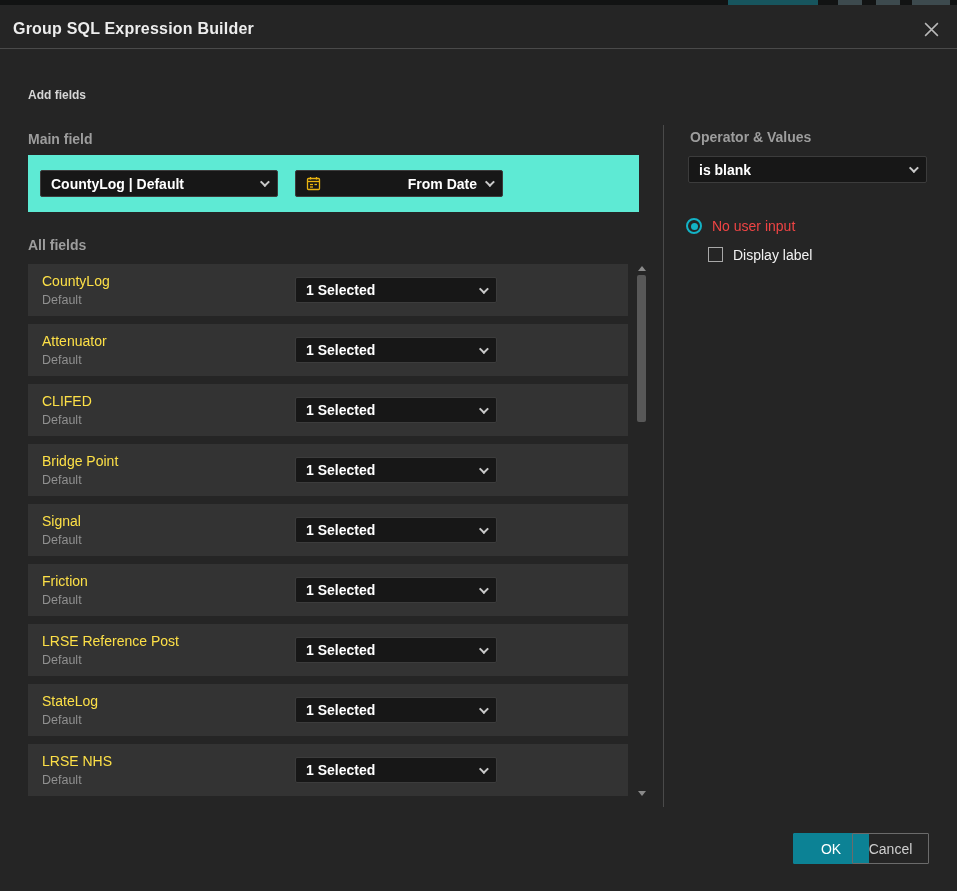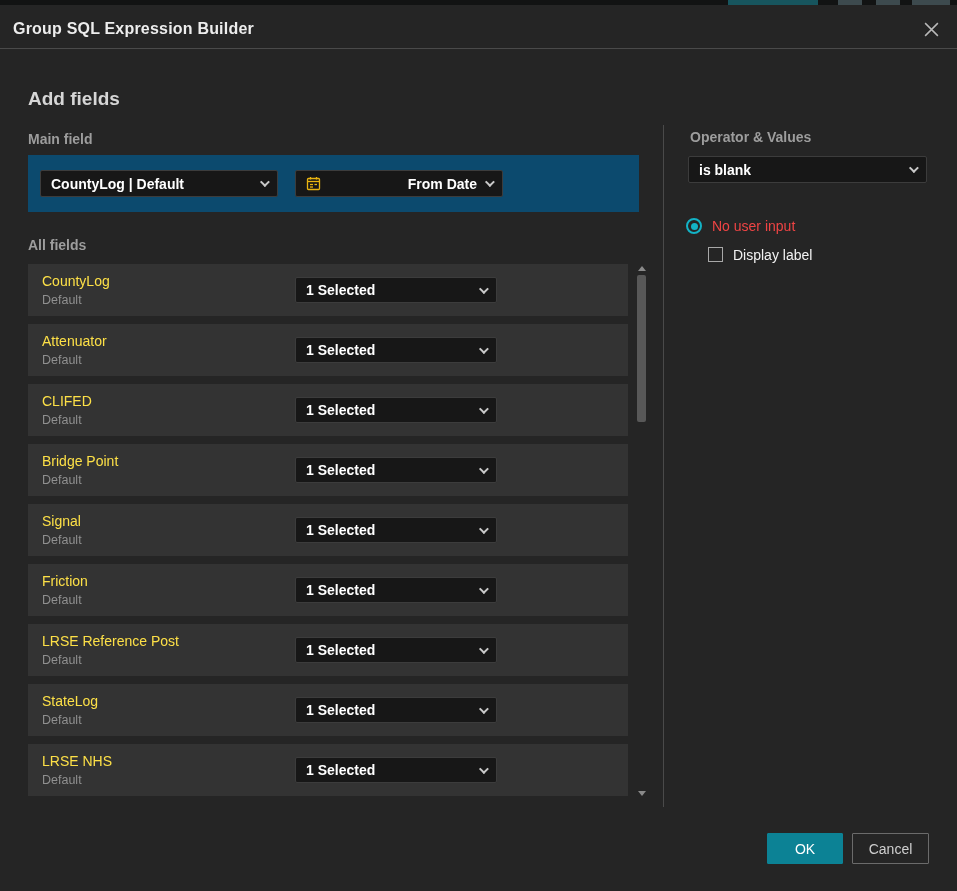--- a/index.html
+++ b/index.html
@@ -11,24 +11,24 @@
   .backdrop-strip .frag { position:absolute; top:0; height:5px; }
 
   
   .dialog { position:absolute; top:5px; left:0; width:957px; height:886px; background:#252525; }
 
   .dlg-header { position:absolute; top:0; left:0; right:0; height:44px; border-bottom:1px solid #4a4a4a; }
   .dlg-title { position:absolute; left:13px; top:15px; font-size:16px; font-weight:700; color:#ededed; letter-spacing:.2px; }
   .close-btn { position:absolute; right:15px; top:13px; width:22px; height:22px; cursor:pointer; display:flex; align-items:center; justify-content:center; }
   .close-btn svg { width:17px; height:17px; stroke:#b9b9b9; stroke-width:1.4; }
 
-  .h-add { position:absolute; left:28px; top:83px; font-size:19px; font-weight:700; color:#d6d6d6; }
+  .h-add { position:absolute; left:28px; top:83px; font-size:12px; font-weight:700; color:#d6d6d6; }
   .h-sub { position:absolute; font-size:14px; font-weight:700; color:#9d9d9d; }
 
-  .main-band { position:absolute; left:28px; top:150px; width:611px; height:57px; background:#0c4a6e; }
+  .main-band { position:absolute; left:28px; top:150px; width:611px; height:57px; background:#5eead4; }
 
   .dd { background:#171717; border:1px solid #3c3c3c; border-radius:2px; color:#ffffff;
         font-size:14px; font-weight:600; display:flex; align-items:center; padding:0 10px; cursor:pointer; }
   .dd .grow { flex:1 1 auto; white-space:nowrap; overflow:hidden; }
   .chev { width:7px; height:7px; border-right:2px solid #c9c9c9; border-bottom:2px solid #c9c9c9;
           transform:rotate(45deg) translateY(-2px); flex:0 0 auto; margin-left:8px; }
 
   .dd-source { position:absolute; left:12px; top:15px; width:238px; height:27px; }
   .dd-field  { position:absolute; left:267px; top:15px; width:208px; height:27px;text-align:right; }
   .cal-icon { margin-right:9px; flex:0 0 auto; display:flex; }
@@ -56,21 +56,21 @@
   .radio .dot { position:absolute; left:50%; top:50%; width:7px; height:7px; margin:-3.5px 0 0 -3.5px; border-radius:50%; background:#13b3c6; }
   .radio-row .rlabel { margin-left:10px; font-size:14px; color:#ef4444; cursor:pointer; }
 
   .check-row { position:absolute; left:708px; top:242px; display:flex; align-items:flex-start; }
   .checkbox { width:15px; height:15px; border:1px solid #a8a8a8; background:transparent; flex:0 0 auto; cursor:pointer; }
   .check-row .clabel { margin-left:10px; font-size:14px; color:#f2f2f2; cursor:pointer; }
 
   
   .btn { position:absolute; top:828px; height:31px; display:flex; align-items:center; justify-content:center;
          font-size:14px; border-radius:1px; cursor:pointer; }
-  .btn-ok { left:767px; width:76px; background:#0c8295; color:#ffffff; border:1px solid #0c8295; }
+  .btn-ok { left:793px; width:76px; background:#0c8295; color:#ffffff; border:1px solid #0c8295; }
   .btn-cancel { left:852px; width:77px; background:transparent; color:#cfcfcf; border:1px solid #6b6b6b;text-align:center; }
 </style>
 </head>
 <body>
 
 <div class="backdrop-strip">
   <div class="frag" style="left:728px; width:90px; background:#17555e;"></div>
   <div class="frag" style="left:838px; width:24px; background:#3d4a4e;"></div>
   <div class="frag" style="left:876px; width:24px; background:#3d4a4e;"></div>
   <div class="frag" style="left:912px; width:38px; background:#3d4a4e;"></div>

